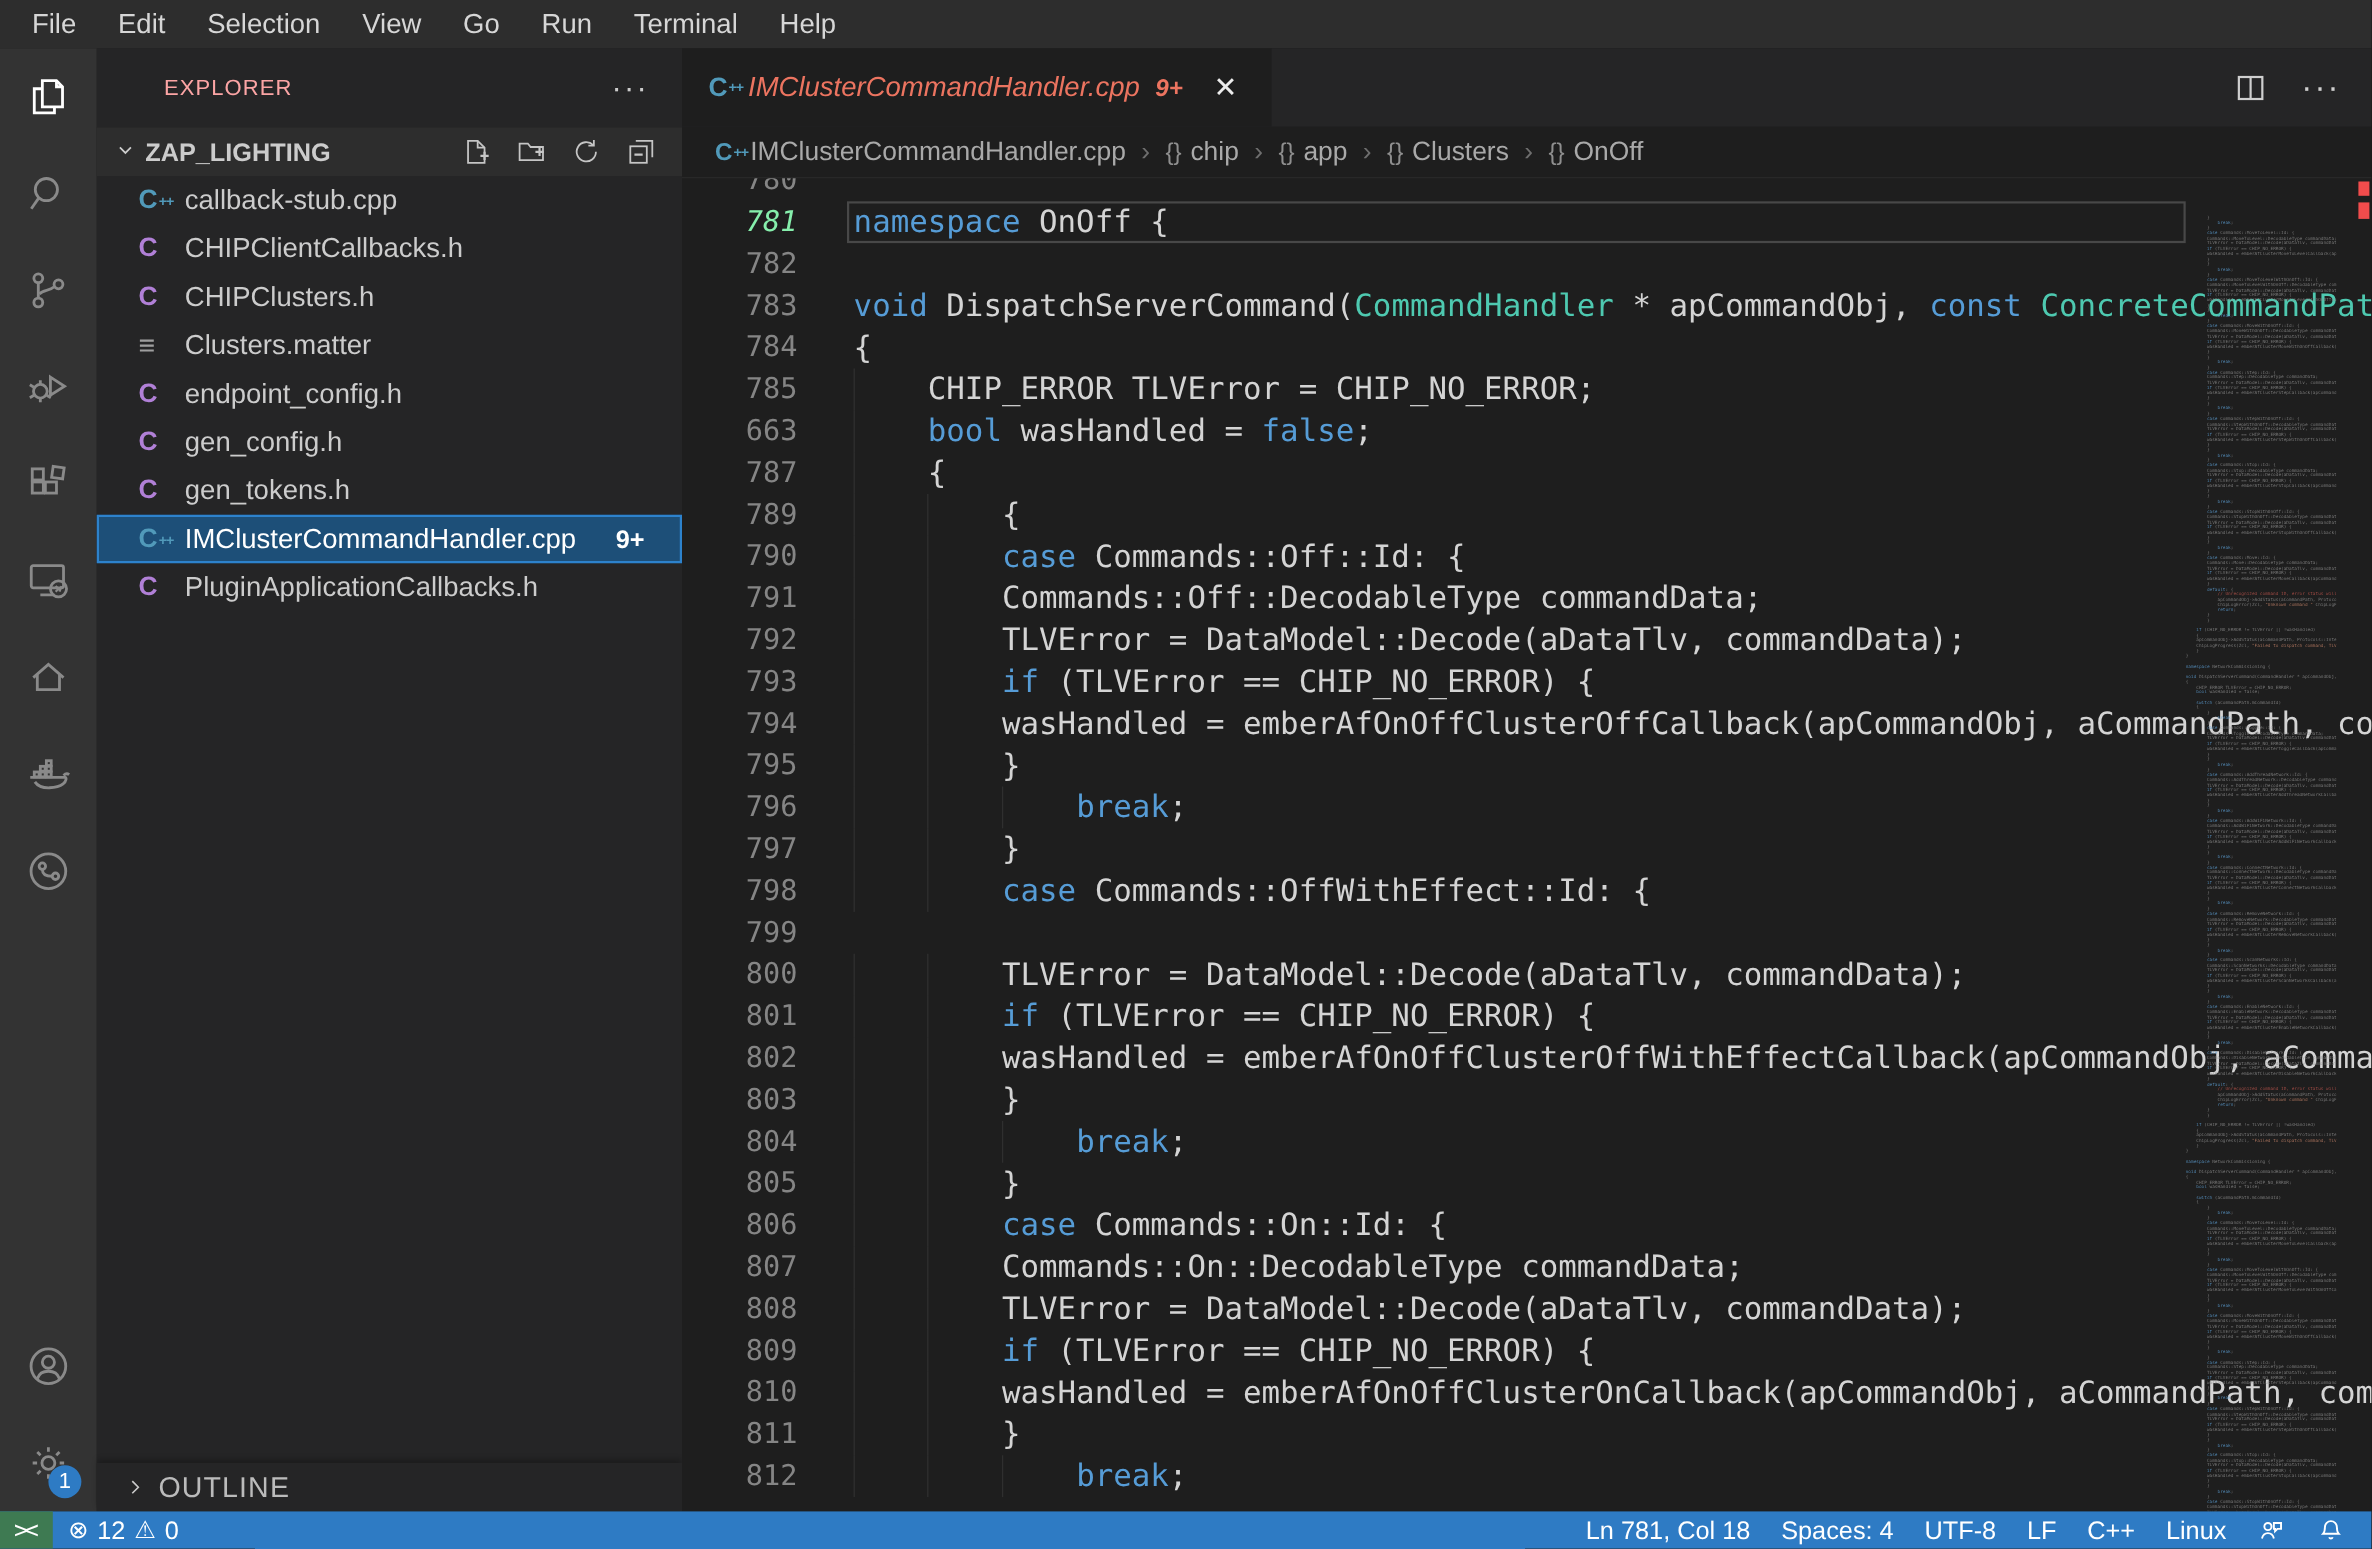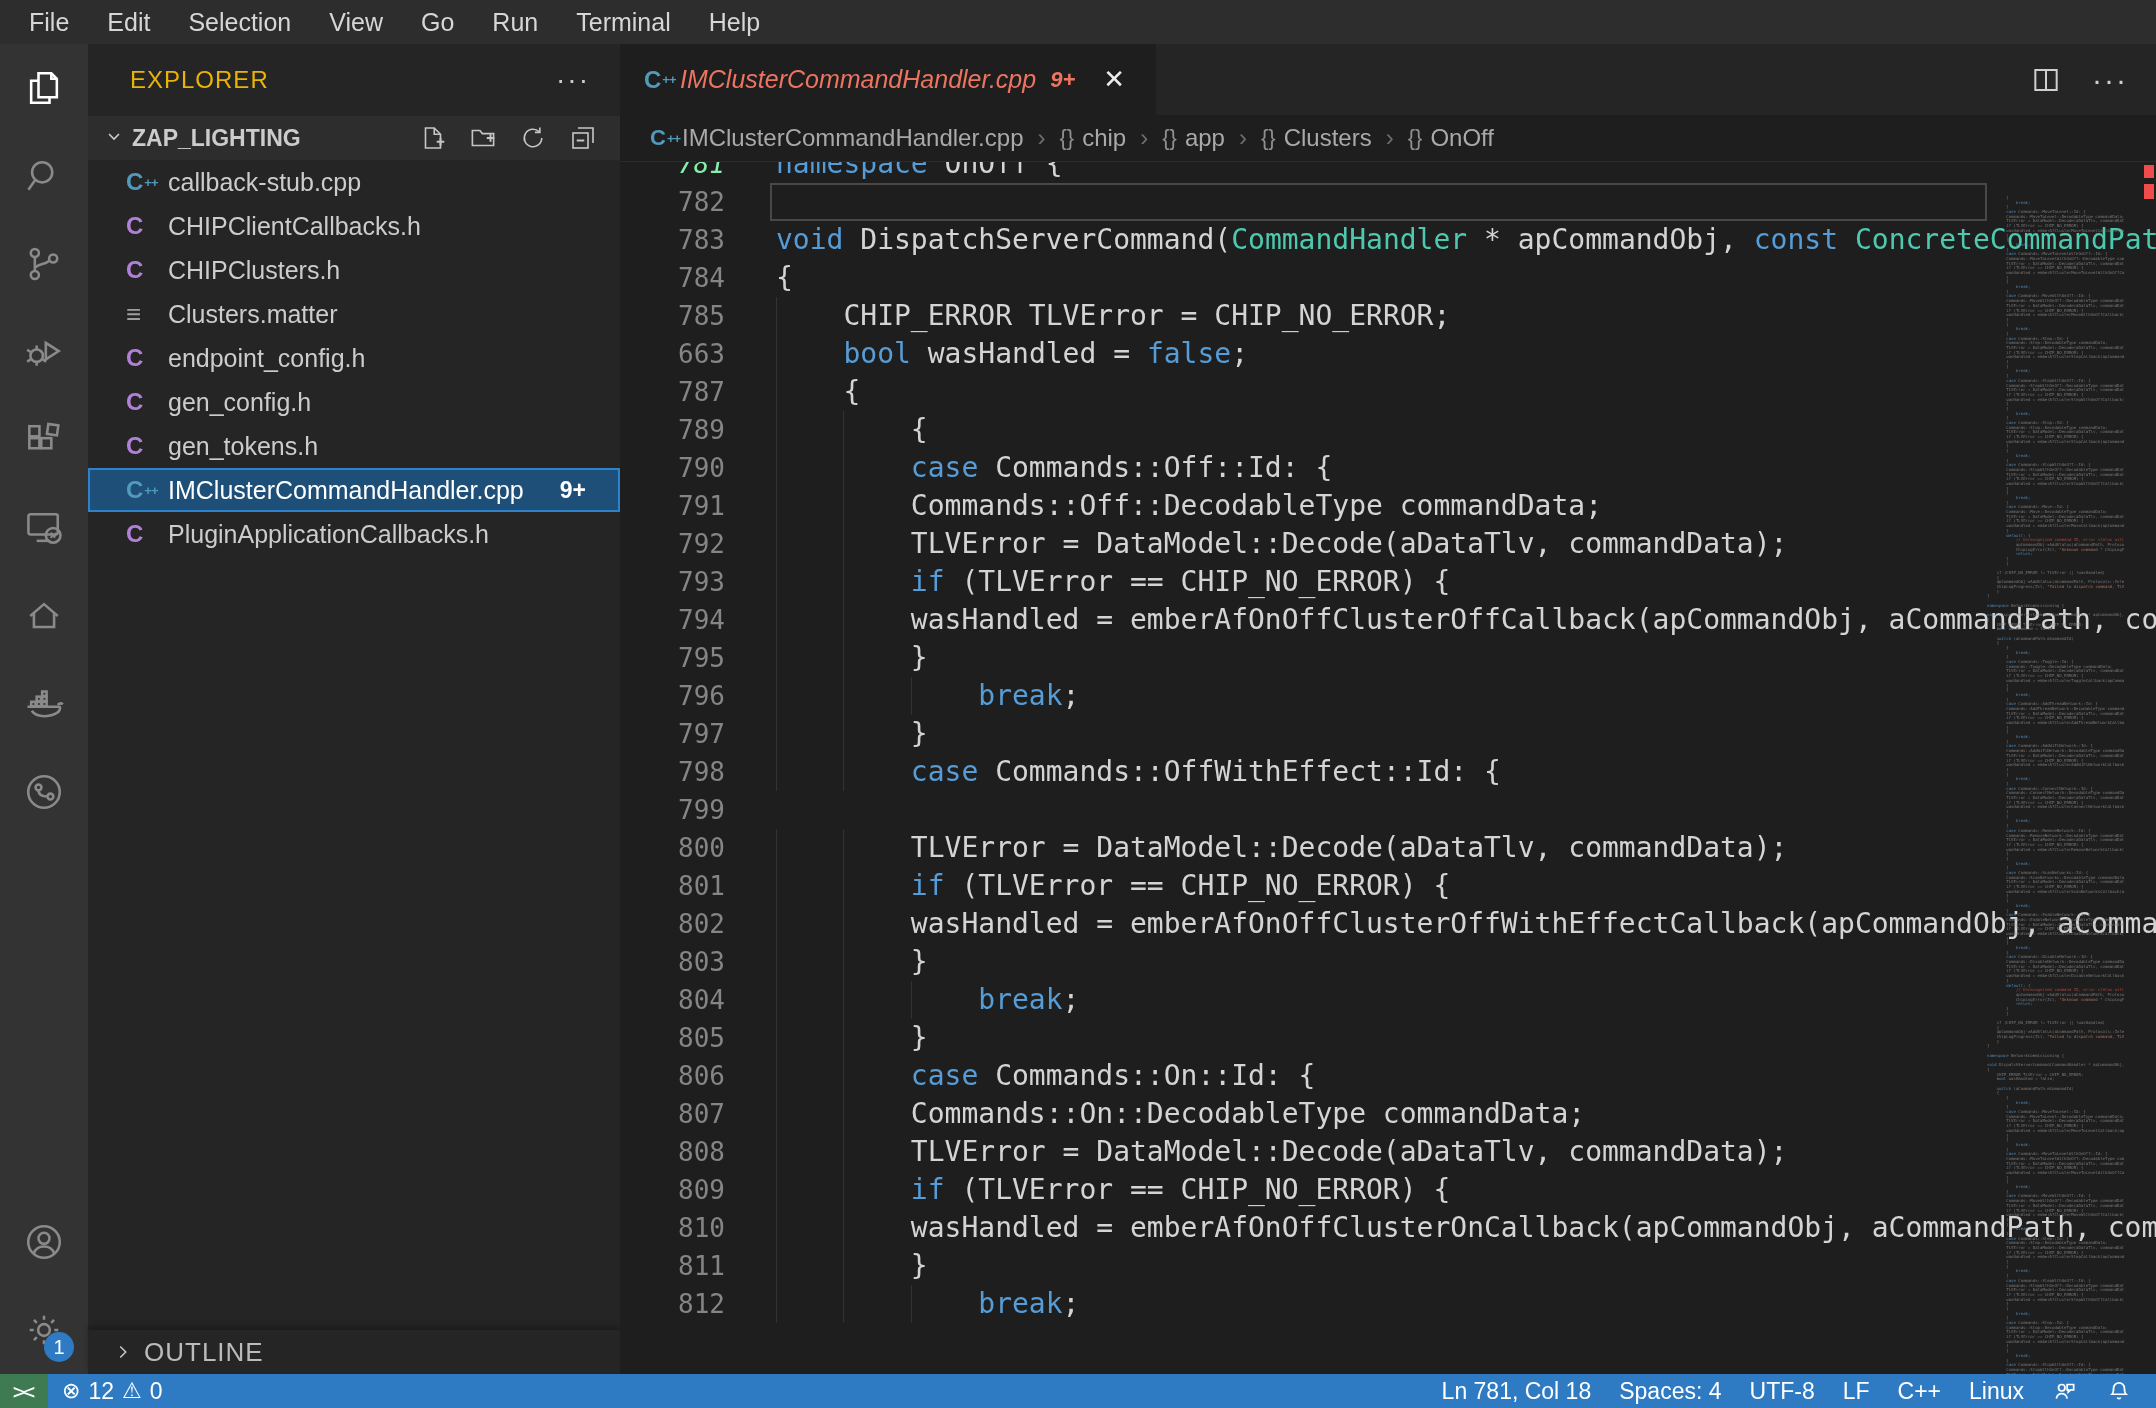--- a/index.html
+++ b/index.html
@@ -21,21 +21,21 @@
   .activitybar { width:88px; background:#333333; display:flex; flex-direction:column; align-items:center; flex:none; }
   .ab-icon { width:88px; height:88px; display:flex; align-items:center; justify-content:center; position:relative; color:#858585; }
   .ab-icon svg { width:44px; height:44px; stroke:#8a8a8a; fill:none; stroke-width:1.4; }
   .ab-icon.active svg { stroke:#ffffff; }
   .ab-spacer { flex:1; }
   .ab-badge { position:absolute; right:14px; bottom:12px; min-width:30px; height:30px; border-radius:15px; background:#2e7bc4; color:#fff; font-size:20px; display:flex; align-items:center; justify-content:center; padding:0 6px; }
 
   
   .sidebar { width:532px; background:#252526; display:flex; flex-direction:column; flex:none; }
   .sb-header { height:72px; display:flex; align-items:center; padding:0 30px 0 42px; flex:none; }
-  .sb-title { color:#eab308; font-size:24px; letter-spacing:1px; }
+  .sb-title { color:#fca5a5; font-size:20px; letter-spacing:1px;margin-left:19px; }
   .sb-more { margin-left:auto; color:#cccccc; font-size:28px; letter-spacing:2px; cursor:pointer; line-height:20px; }
   .sb-section { height:44px; background:#2d2d2d; display:flex; align-items:center; padding:0 22px 0 14px; flex:none; cursor:pointer; }
   .sb-chev svg { width:24px; height:24px; stroke:#cccccc; fill:none; stroke-width:1.6; }
   .sb-section-name { color:#cccccc; font-weight:700; font-size:23px; margin-left:6px; }
   .sb-actions { margin-left:auto; display:flex; gap:20px; }
   .sb-actions svg { width:30px; height:30px; stroke:#c5c5c5; fill:none; stroke-width:1.3; cursor:pointer; }
   .file-list { flex:none; }
   .file-row { height:44px; display:flex; align-items:center; padding-left:38px; cursor:pointer; position:relative; }
   .file-row.sel { background:#1d4f78; outline:2px solid #2d82cc; outline-offset:-2px; }
   .fi { width:34px; flex:none; font-size:24px; font-weight:700; display:flex; align-items:center; }
@@ -318,20 +318,24 @@
           </span>
           <span class="bc-sep">›</span>
           <span class="bc-item">
             <span class="bc-braces">{}</span>
             <span>OnOff</span>
           </span>
         </div>
       <div class="code-viewport">
         <div class="current-line-ring"></div>
         <div class="code-lines" id="codelines">
+            <div class="code-row">
+              <span class="ln">780</span>
+              <span class="lc"><span></span></span>
+            </div>
             <div class="code-row current">
               <span class="ln">781</span>
               <span class="lc"><span></span><span class="tok-kw">namespace</span><span class="tok-pl"> OnOff {</span></span>
             </div>
             <div class="code-row">
               <span class="ln">782</span>
               <span class="lc"><span></span></span>
             </div>
             <div class="code-row">
               <span class="ln">783</span>

